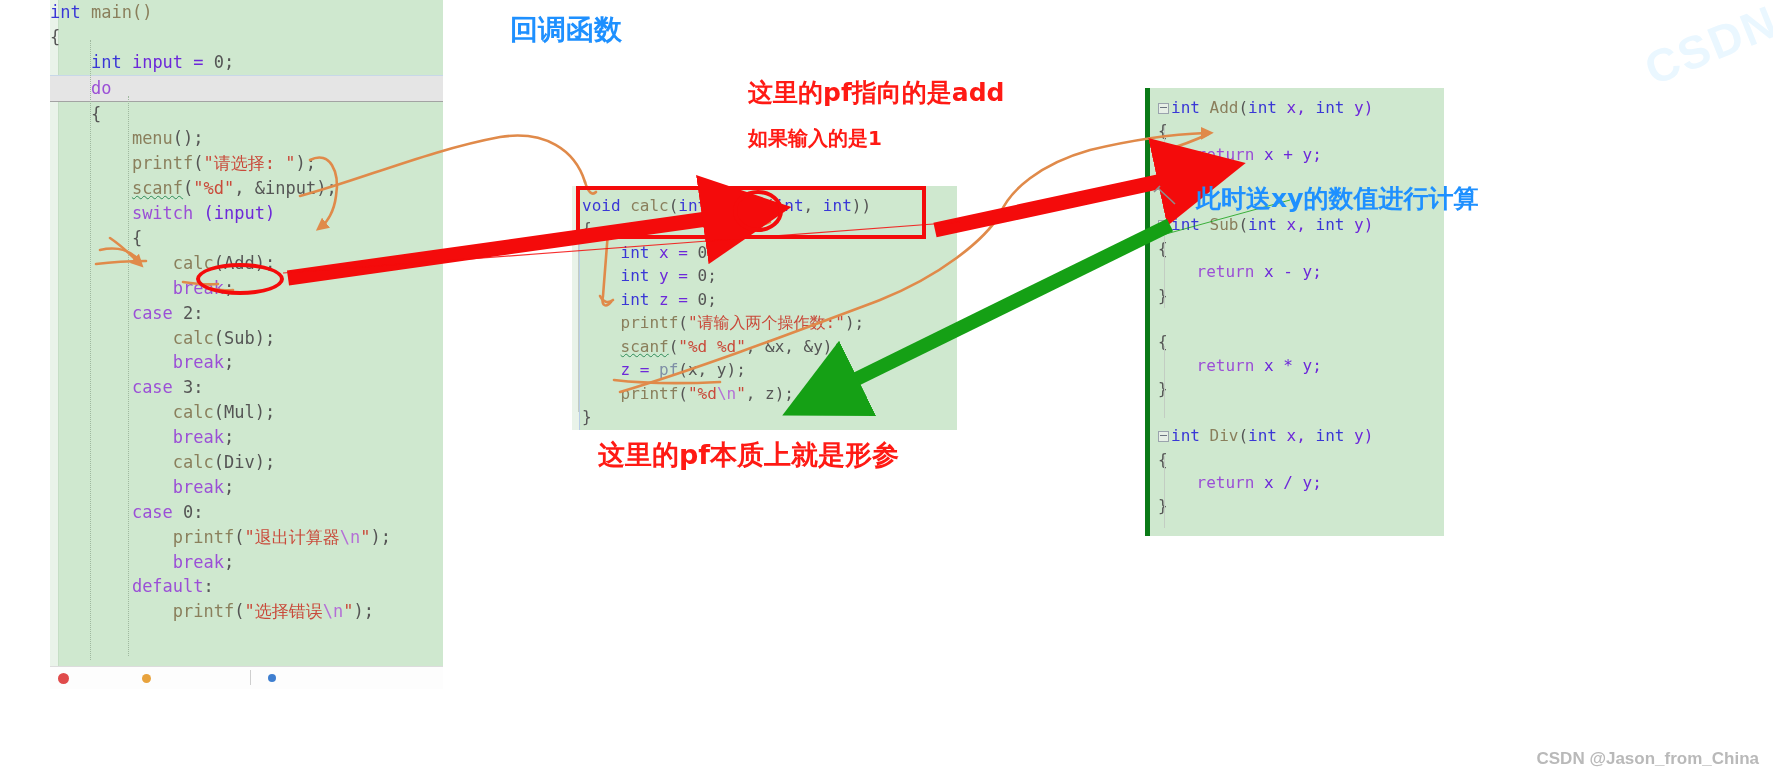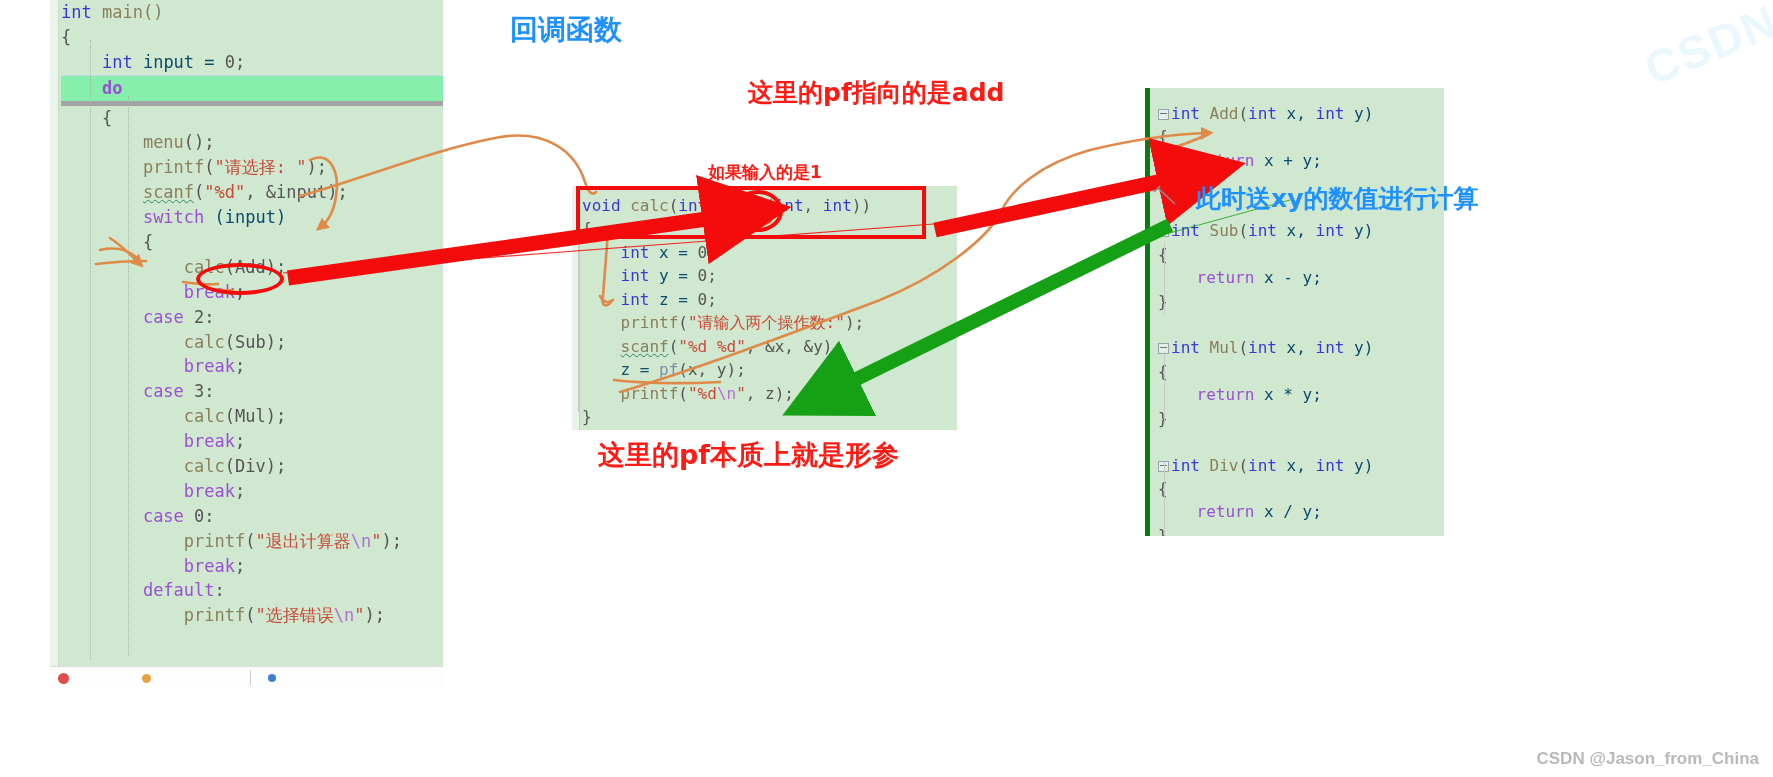--- a/index.html
+++ b/index.html
@@ -55,26 +55,25 @@
     font-size: 17px;
     padding: 10px 0 0 0;
   }
   #panel-main .gutter-left {
     position: absolute;
     left: 0; top: 0;
     width: 8px; height: 100%;
     background: #e9f3e9;
     border-right: 1px solid #c5dec5;
   }
-  #panel-main .code-body { position: relative; padding-left: 11px; }
+  #panel-main .code-body { position: relative; }
   #panel-main .cur-line {
-    background: #86efac;
+    background: #e5e5e5;
     border-top: 1px solid #c8d8e8;
-    border-bottom: 5px solid #a3a3a3;
-    font-weight: bold;
+    border-bottom: 1px solid #a3a3a3;
   }
   .indent-guide {
     position: absolute;
     width: 0;
     border-left: 1px dotted #9fb89f;
   }
 
   
   #panel-calc {
     left: 572px;
@@ -93,21 +92,21 @@
   }
   #panel-calc .code-body { position: relative; padding-left: 10px; }
 
   
   #panel-funcs {
     left: 1145px;
     top: 88px;
     width: 299px;
     height: 448px;
     font-size: 16px;
-    padding: 14px 0 0 0;
+    padding: 8px 0 0 0;
     border-left: 5px solid #0a7a17;
   }
   #panel-funcs .code-body { position: relative; padding-left: 8px; }
   .fold-box {
     display: inline-block;
     width: 9px; height: 9px;
     border: 1px solid #9aa3ad;
     background: #e6efe6;
     position: relative;
     margin-right: 2px;
@@ -124,21 +123,21 @@
     border-left: 1px solid #c3cdc3;
   }
 
   
   .kw   { color: #3a37d6; }   
   .ctl  { color: #9b4fd6; }   
   .fn   { color: #8a7f5c; }   
   .str  { color: #c94a3a; }   
   .esc  { color: #b46fd6; }   
   .pun  { color: #555555; }   
-  .var  { color: #0c4a6e; }   
+  .var  { color: #6d28d9; }   
   .pf   { color: #7f8fa6; }
   .num  { color: #555555; }
   .squig {
     text-decoration: underline;
     text-decoration-style: wavy;
     text-decoration-color: #2e8b57;
     text-decoration-thickness: 1px;
   }
 
   
@@ -272,21 +271,20 @@
         <div class="code-line"><span class="pun">    </span><span class="ctl">return</span><span class="var"> x + y;</span></div>
         <div class="code-line"><span class="pun">}</span></div>
         <div class="code-line">&nbsp;</div>
         <div class="brace-rail" style="left: 14px; top: 30px; height: 72px;"></div>
         <div class="code-line"><span class="fold-box"></span><span class="kw">int</span><span class="fn"> Sub</span><span class="pun">(</span><span class="kw">int</span><span class="var"> x, </span><span class="kw">int</span><span class="var"> y)</span></div>
         <div class="code-line"><span class="pun">{</span></div>
         <div class="code-line"><span class="pun">    </span><span class="ctl">return</span><span class="var"> x - y;</span></div>
         <div class="code-line"><span class="pun">}</span></div>
         <div class="code-line">&nbsp;</div>
         <div class="brace-rail" style="left: 14px; top: 140px; height: 72px;"></div>
-        <div class="code-line"><span class="fold-box"></span><span class="kw">int</span><span class="fn"> Mul</span><span class="pun">(</span><span class="kw">int</span><span class="var"> x, </span><span class="kw">int</span><span class="var"> y)</span></div>
         <div class="code-line"><span class="pun">{</span></div>
         <div class="code-line"><span class="pun">    </span><span class="ctl">return</span><span class="var"> x * y;</span></div>
         <div class="code-line"><span class="pun">}</span></div>
         <div class="code-line">&nbsp;</div>
         <div class="brace-rail" style="left: 14px; top: 250px; height: 72px;"></div>
         <div class="code-line"><span class="fold-box"></span><span class="kw">int</span><span class="fn"> Div</span><span class="pun">(</span><span class="kw">int</span><span class="var"> x, </span><span class="kw">int</span><span class="var"> y)</span></div>
         <div class="code-line"><span class="pun">{</span></div>
         <div class="code-line"><span class="pun">    </span><span class="ctl">return</span><span class="var"> x / y;</span></div>
         <div class="code-line"><span class="pun">}</span></div>
         <div class="brace-rail" style="left: 14px; top: 360px; height: 72px;"></div>
@@ -357,21 +355,21 @@
   <div class="red-box" style="left:576px; top:186px; width:350px; height:53px;"></div>
 
   <div class="red-ellipse" style="left:733px; top:190px; width:50px; height:42px;"></div>
 
   <div class="red-ellipse" style="left:196px; top:263px; width:88px; height:32px;"></div>
 
   <div class="anno anno-blue" style="left:510px; top:11px; font-size:28px;">回调函数</div>
 
   <div class="anno anno-red" style="left:748px; top:76px; font-size:25px;">这里的pf指向的是add</div>
 
-  <div class="anno anno-red" style="left:708px; top:125px; font-size:17px;margin-top:36px;">如果输入的是1</div>
+  <div class="anno anno-red" style="left:748px; top:125px; font-size:20px;">如果输入的是1</div>
 
   <div class="anno anno-blue" style="left:1196px; top:182px; font-size:25px;">此时送xy的数值进行计算</div>
 
   <div class="anno anno-red" style="left:598px; top:437px; font-size:27px;">这里的pf本质上就是形参</div>
 
   <div class="credit">CSDN @Jason_from_China</div>
 
 </div>
 
 </body></html>

